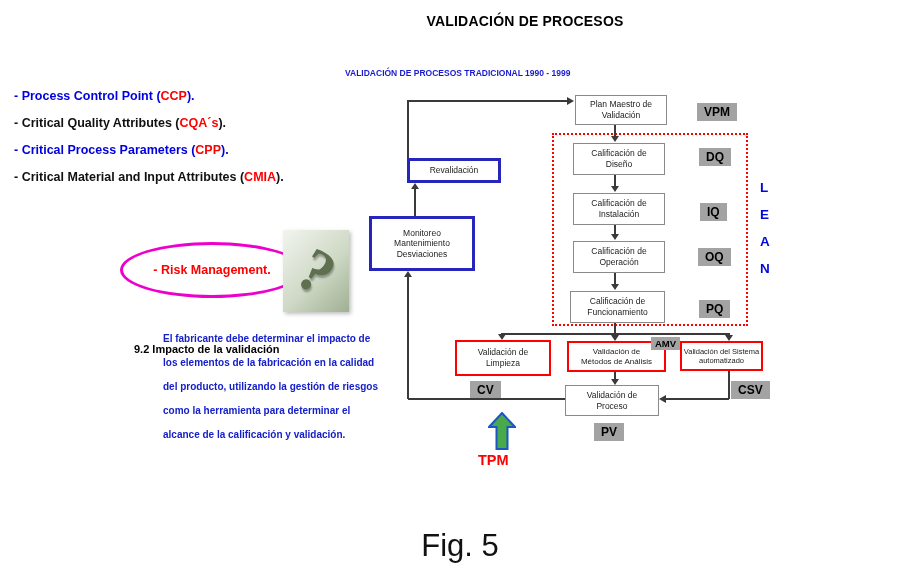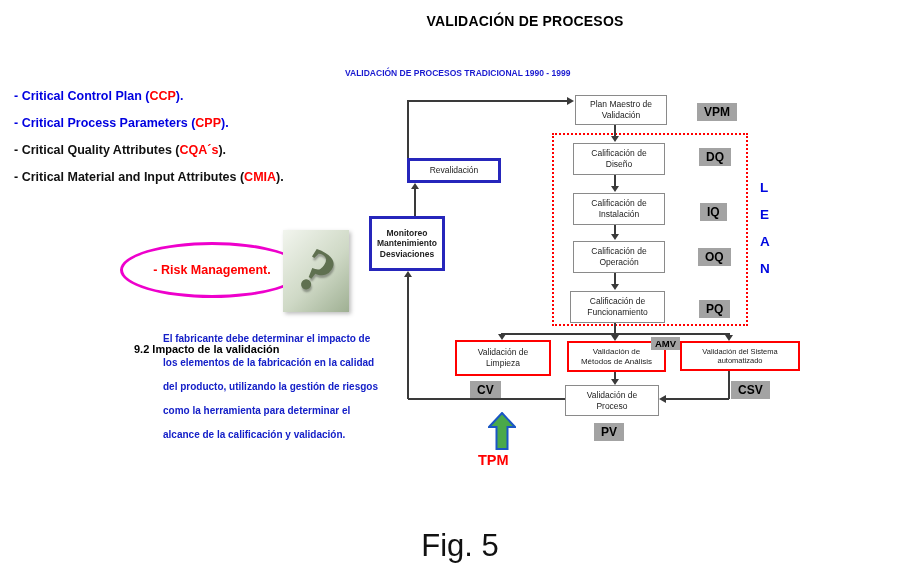--- a/index.html
+++ b/index.html
@@ -49,23 +49,23 @@
 </style>
 </head>
 <body>
 
 <div class="canvas">
 
   <div class="title">VALIDACIÓN DE PROCESOS</div>
   <div class="subtitle">VALIDACIÓN DE PROCESOS TRADICIONAL  1990 - 1999</div>
 
   <div class="bullets">
-    <div class="bullet blue"><span>- Critical Control Plan (</span><span class="abbr">CCP</span><span>).</span></div>
+    <div class="bullet blue"><span>- Process Control Point (</span><span class="abbr">CCP</span><span>).</span></div>
+    <div class="bullet black"><span>- Critical Quality Attributes (</span><span class="abbr">CQA´s</span><span>).</span></div>
     <div class="bullet blue"><span>- Critical Process  Parameters (</span><span class="abbr">CPP</span><span>).</span></div>
-    <div class="bullet black"><span>- Critical Quality Attributes (</span><span class="abbr">CQA´s</span><span>).</span></div>
     <div class="bullet black"><span>- Critical Material and Input  Attributes (</span><span class="abbr">CMIA</span><span>).</span></div>
   </div>
 
   <div class="risk-ellipse">
     <span class="risk-text">- Risk Management.</span>
   </div>
   <div class="qmark-img">
     <span class="qmark">?</span>
   </div>
 
@@ -82,28 +82,28 @@
 Validación</div>
   <div class="box gbox" style="left:573px;top:143px;width:92px;height:32px;">Calificación de
 Diseño</div>
   <div class="box gbox" style="left:573px;top:193px;width:92px;height:32px;">Calificación de
 Instalación</div>
   <div class="box gbox" style="left:573px;top:241px;width:92px;height:32px;">Calificación de
 Operación</div>
   <div class="box gbox" style="left:570px;top:291px;width:95px;height:32px;">Calificación de
 Funcionamiento</div>
   <div class="box bluebox" style="left:367px;top:158px;width:94px;height:25px;margin-left:40px;">Revalidación</div>
-  <div class="box bluebox" style="left:369px;top:216px;width:76px;height:55px;font-weight:bold;">Monitoreo
+  <div class="box bluebox" style="left:369px;top:216px;width:106px;height:55px;">Monitoreo
 Mantenimiento
 Desviaciones</div>
   <div class="box redbox" style="left:455px;top:340px;width:96px;height:36px;">Validación de
 Limpieza</div>
   <div class="box redbox" style="left:567px;top:341px;width:99px;height:31px;font-size:8px;">Validación de
 Métodos de Análisis</div>
-  <div class="box redbox" style="left:680px;top:341px;width:120px;height:30px;font-size:7.5px;">Validación del Sistema
+  <div class="box redbox" style="left:680px;top:341px;width:83px;height:30px;font-size:7.5px;">Validación del Sistema
 automatizado</div>
   <div class="box gbox" style="left:565px;top:385px;width:94px;height:31px;">Validación de
 Proceso</div>
 
   <div class="ylabel" style="left:697px;top:103px;">VPM</div>
   <div class="ylabel" style="left:699px;top:148px;">DQ</div>
   <div class="ylabel" style="left:700px;top:203px;">IQ</div>
   <div class="ylabel" style="left:698px;top:248px;">OQ</div>
   <div class="ylabel" style="left:699px;top:300px;">PQ</div>
   <div class="ylabel" style="left:470px;top:381px;">CV</div>

